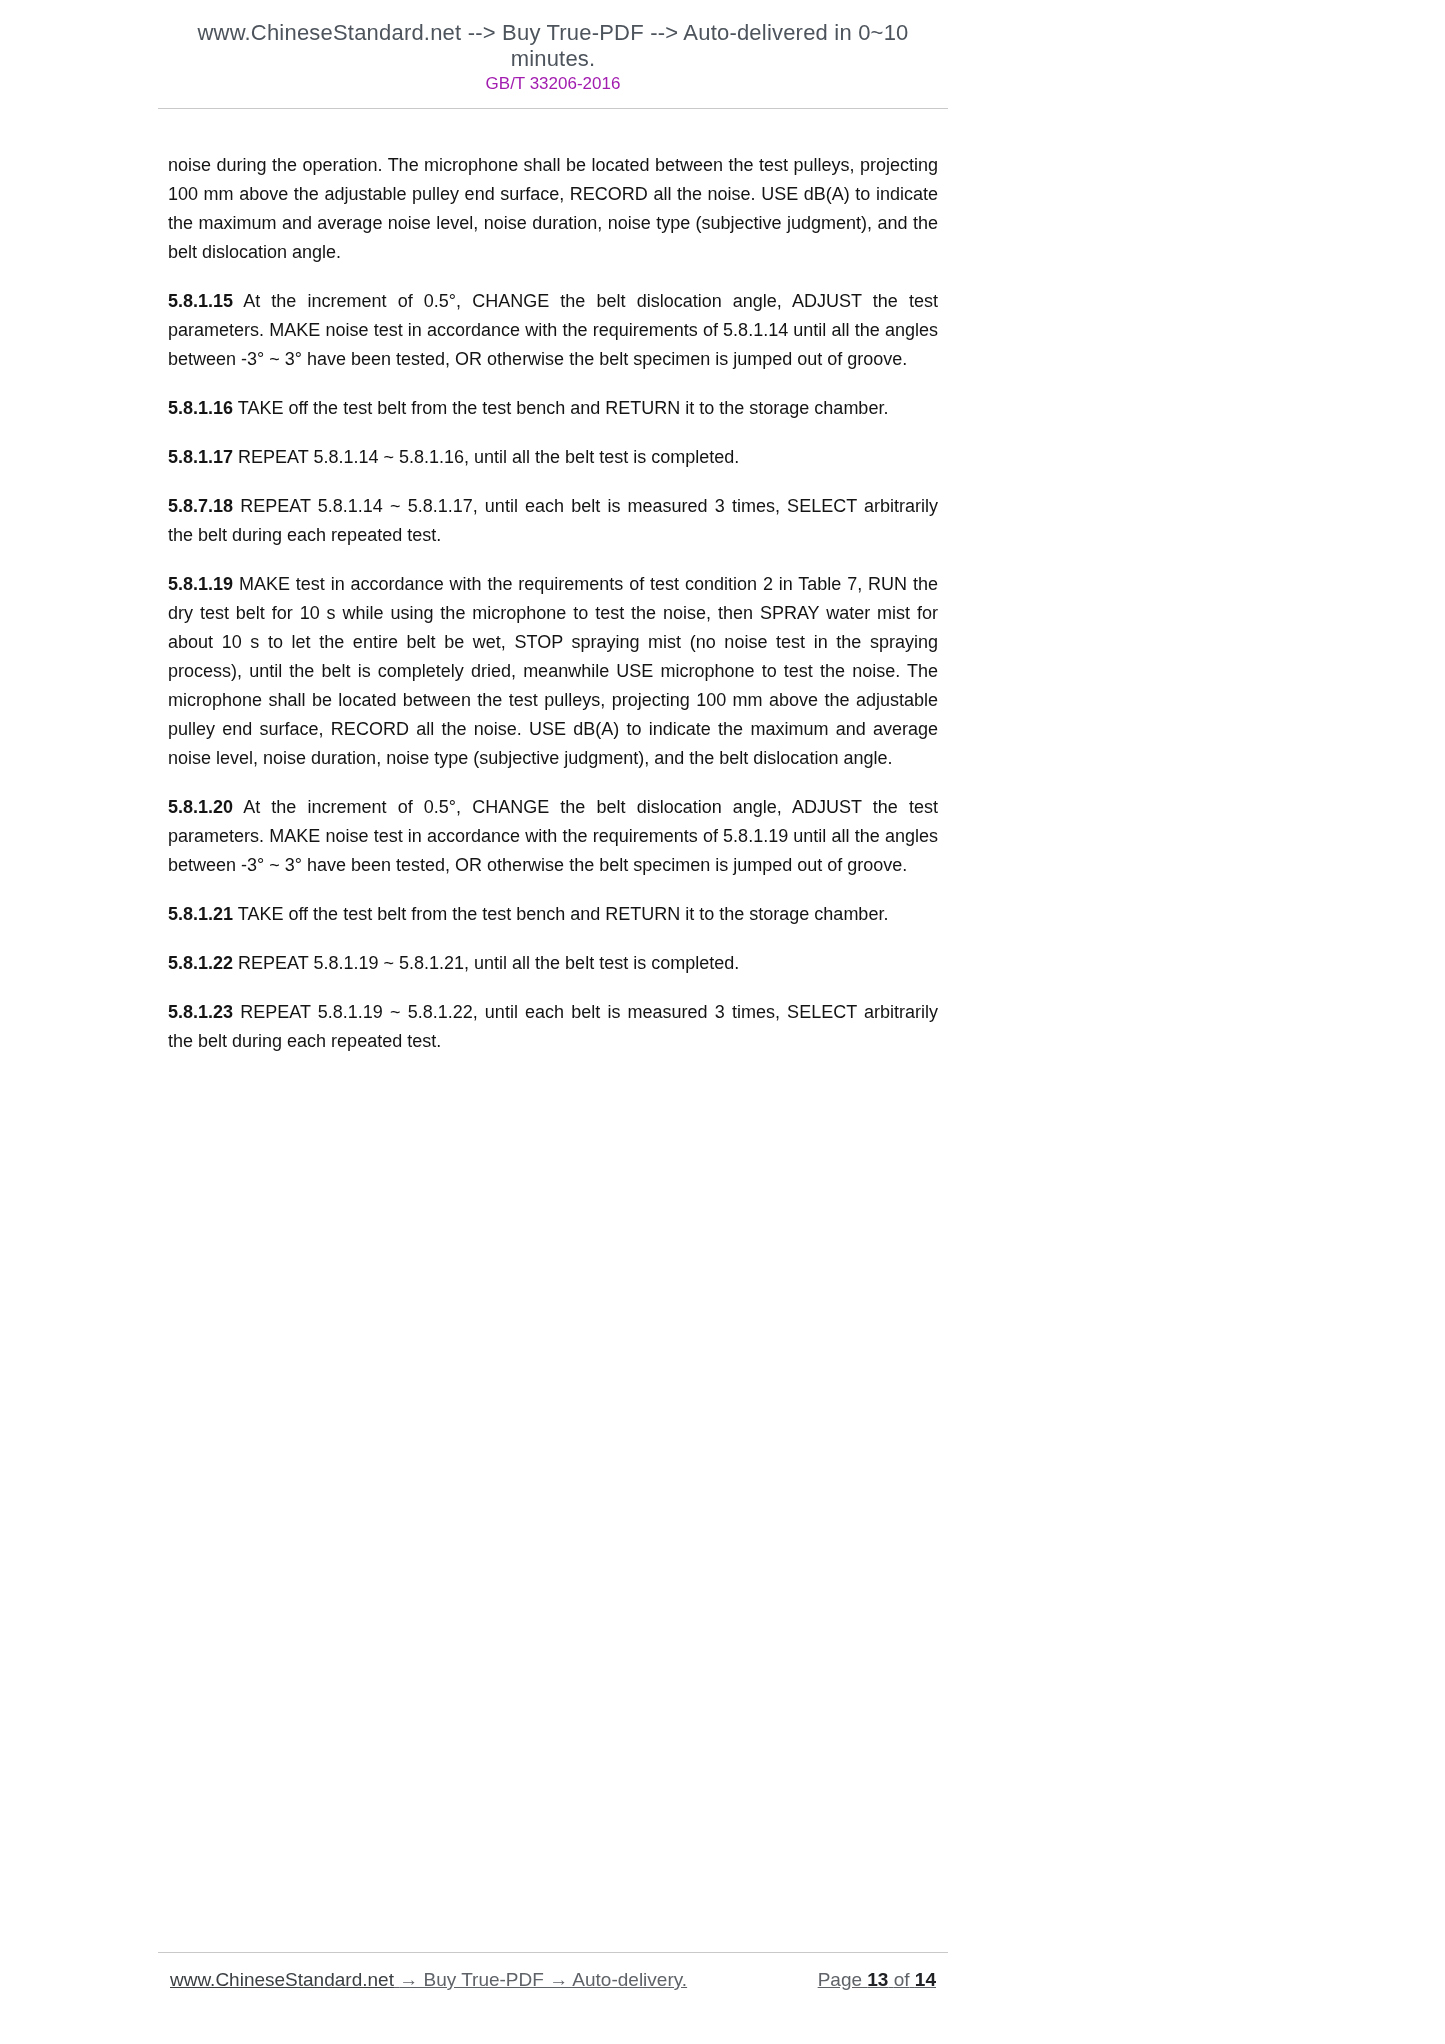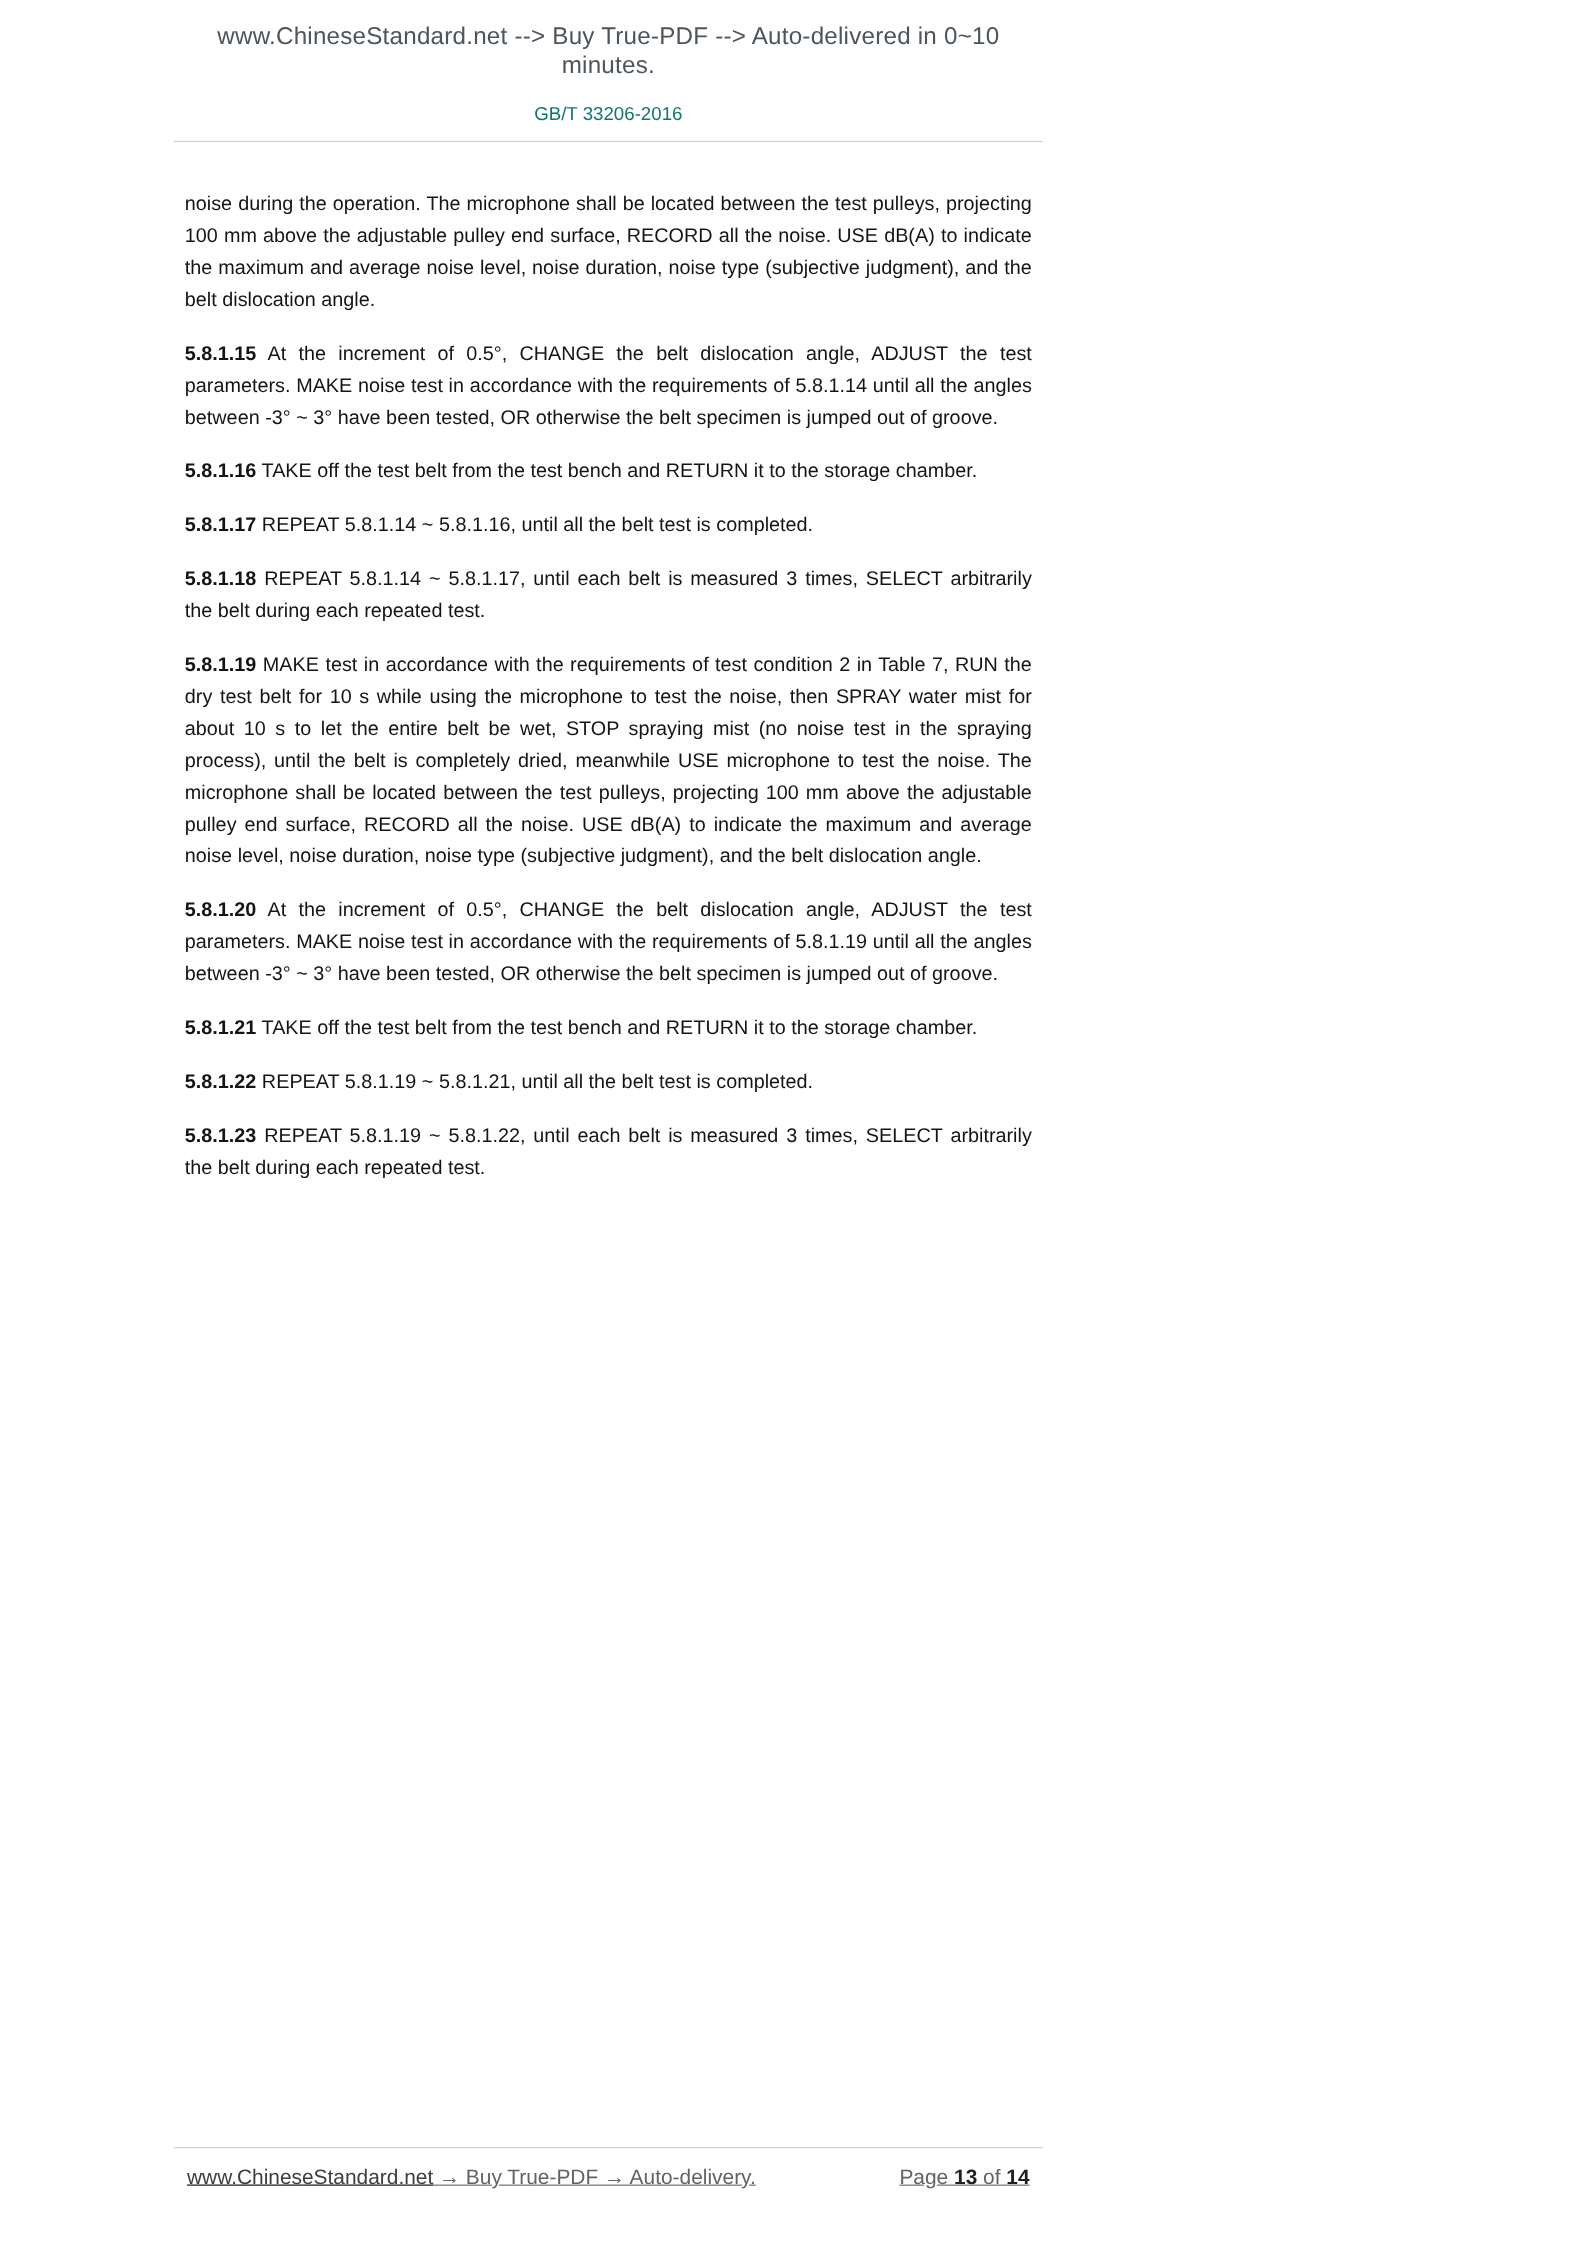--- a/index.html
+++ b/index.html
@@ -20,22 +20,22 @@
     background: #ffffff;
   }
   .header { text-align: center; padding-top: 20px; }
   .header-line1 {
     font-size: 22px;
     color: #4d545c;
     letter-spacing: 0.2px;
   }
   .header-line2 {
     font-size: 17px;
-    color: #0f766e;
-    margin-top: 22px;
+    color: #a21caf;
+    margin-top: 2px;
   }
   .header-rule {
     border: none;
     border-top: 1px solid #c9c9c9;
     margin-top: 14px;
   }
   .doc-body {
     padding: 42px 10px 0 10px;
     font-size: 18px;
     line-height: 29px;
@@ -84,21 +84,21 @@
 
   <div class="doc-body">
     <p class="para"><span>noise during the operation. The microphone shall be located between the test pulleys, projecting 100 mm above the adjustable pulley end surface, RECORD all the noise. USE dB(A) to indicate the maximum and average noise level, noise duration, noise type (subjective judgment), and the belt dislocation angle.</span></p>
 
     <p class="para"><b class="clause">5.8.1.15</b><span> At the increment of 0.5°, CHANGE the belt dislocation angle, ADJUST the test parameters. MAKE noise test in accordance with the requirements of 5.8.1.14 until all the angles between -3° ~ 3° have been tested, OR otherwise the belt specimen is jumped out of groove.</span></p>
 
     <p class="para"><b class="clause">5.8.1.16</b><span> TAKE off the test belt from the test bench and RETURN it to the storage chamber.</span></p>
 
     <p class="para"><b class="clause">5.8.1.17</b><span> REPEAT 5.8.1.14 ~ 5.8.1.16, until all the belt test is completed.</span></p>
 
-    <p class="para"><b class="clause">5.8.1.18</b><span> REPEAT 5.8.1.14 ~ 5.8.1.17, until each belt is measured 3 times, SELECT arbitrarily the belt during each repeated test.</span></p>
+    <p class="para"><b class="clause">5.8.7.18</b><span> REPEAT 5.8.1.14 ~ 5.8.1.17, until each belt is measured 3 times, SELECT arbitrarily the belt during each repeated test.</span></p>
 
     <p class="para"><b class="clause">5.8.1.19</b><span> MAKE test in accordance with the requirements of test condition 2 in Table 7, RUN the dry test belt for 10 s while using the microphone to test the noise, then SPRAY water mist for about 10 s to let the entire belt be wet, STOP spraying mist (no noise test in the spraying process), until the belt is completely dried, meanwhile USE microphone to test the noise. The microphone shall be located between the test pulleys, projecting 100 mm above the adjustable pulley end surface, RECORD all the noise. USE dB(A) to indicate the maximum and average noise level, noise duration, noise type (subjective judgment), and the belt dislocation angle.</span></p>
 
     <p class="para"><b class="clause">5.8.1.20</b><span> At the increment of 0.5°, CHANGE the belt dislocation angle, ADJUST the test parameters. MAKE noise test in accordance with the requirements of 5.8.1.19 until all the angles between -3° ~ 3° have been tested, OR otherwise the belt specimen is jumped out of groove.</span></p>
 
     <p class="para"><b class="clause">5.8.1.21</b><span> TAKE off the test belt from the test bench and RETURN it to the storage chamber.</span></p>
 
     <p class="para"><b class="clause">5.8.1.22</b><span> REPEAT 5.8.1.19 ~ 5.8.1.21, until all the belt test is completed.</span></p>
 
     <p class="para"><b class="clause">5.8.1.23</b><span> REPEAT 5.8.1.19 ~ 5.8.1.22, until each belt is measured 3 times, SELECT arbitrarily the belt during each repeated test.</span></p>

